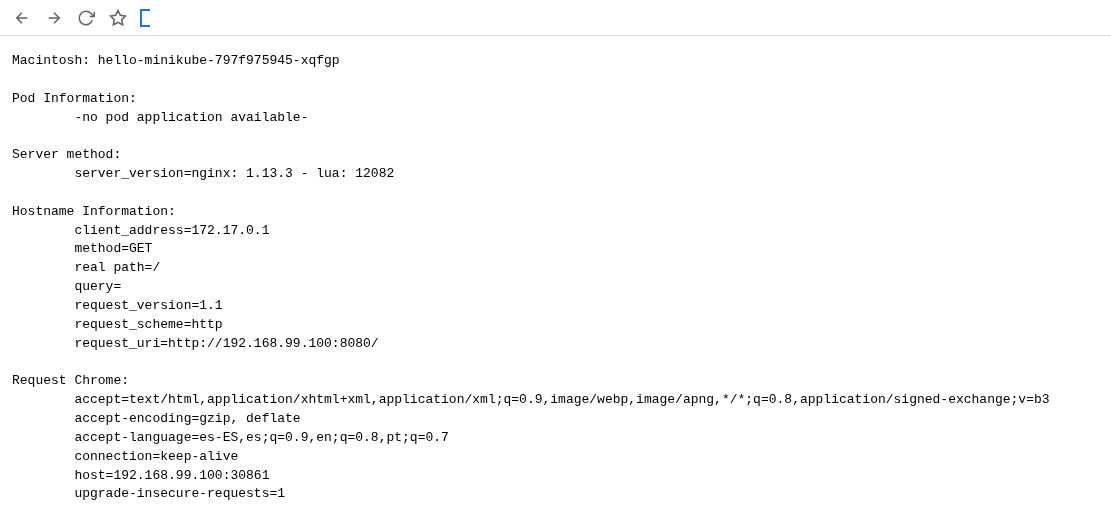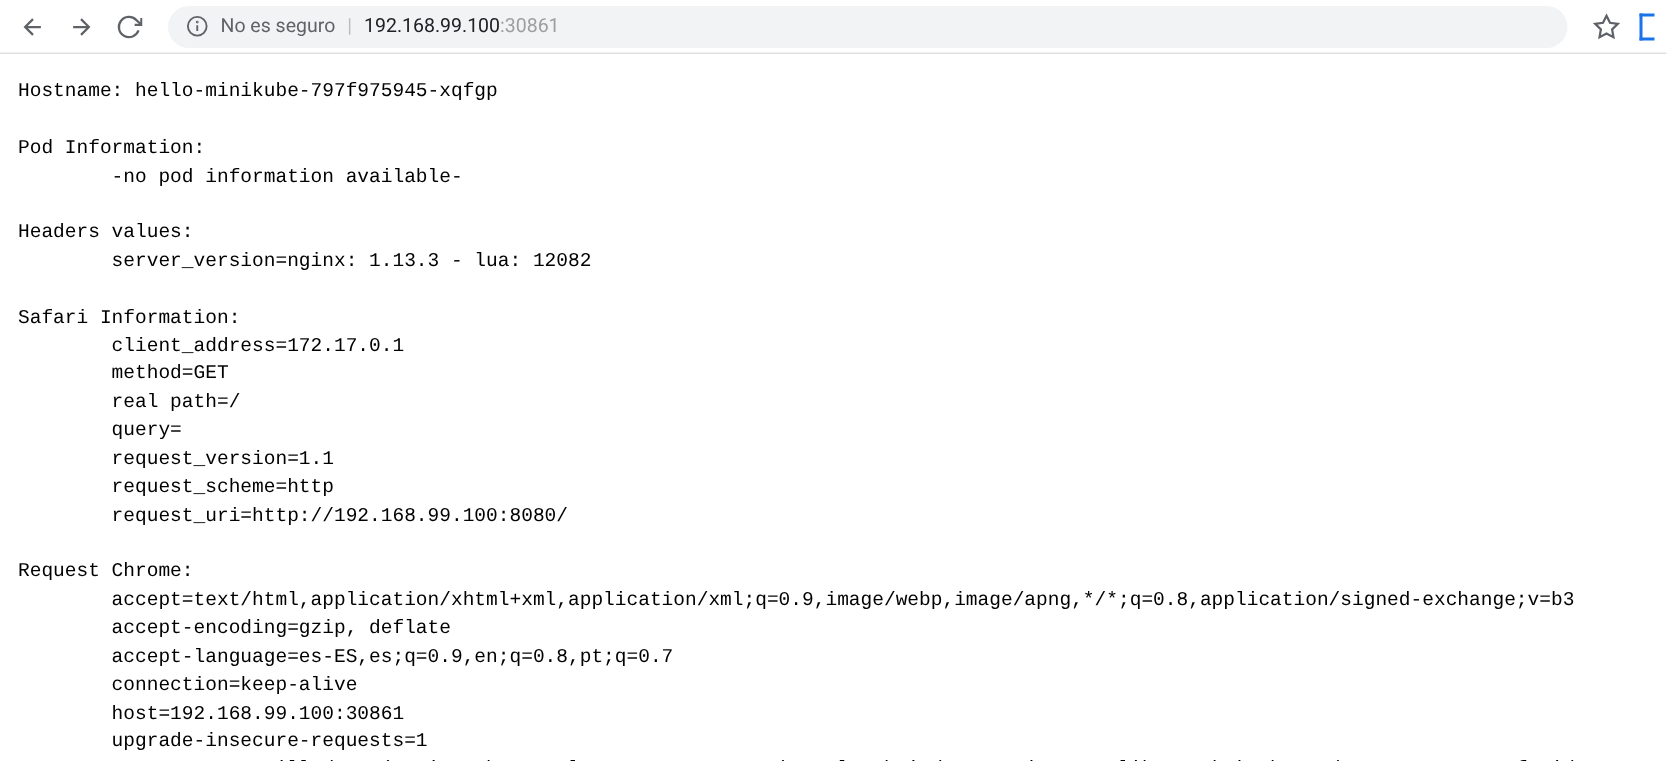--- a/index.html
+++ b/index.html
@@ -114,50 +114,38 @@
       <path d="M5 12h14M12 5l7 7-7 7"></path>
     </svg>
   </button>
   <button class="nav-btn">
     <svg viewBox="0 0 24 24" fill="none" stroke="currentColor" stroke-width="2">
       <path d="M23 4v6h-6"></path>
       <path d="M20.49 15a9 9 0 1 1-2.12-9.36L23 10"></path>
     </svg>
   </button>
 
-  <div class="address-bar">
-    <span class="info-icon">
-      <svg viewBox="0 0 24 24" fill="none" stroke="currentColor" stroke-width="2">
-        <circle cx="12" cy="12" r="10"></circle>
-        <line x1="12" y1="11" x2="12" y2="17"></line>
-        <circle cx="12" cy="7.5" r="0.5" fill="currentColor"></circle>
-      </svg>
-    </span>
-    <span class="insecure-text">No es seguro</span>
-    <span class="divider">|</span>
-    <span><span class="url-host">192.168.99.100</span><span class="url-port">:30861</span></span>
-  </div>
 
   <button class="star-btn">
     <svg viewBox="0 0 24 24" fill="none" stroke="currentColor" stroke-width="2">
       <polygon points="12 2 15.09 8.26 22 9.27 17 14.14 18.18 21.02 12 17.77 5.82 21.02 7 14.14 2 9.27 8.91 8.26 12 2"></polygon>
     </svg>
   </button>
   <div class="edge-box"></div>
 </div>
 
-<div class="content"><span>Hostname: hello-minikube-797f975945-xqfgp</span>
+<div class="content"><span>Macintosh: hello-minikube-797f975945-xqfgp</span>
 
 <span>Pod Information:</span>
-<span>        -no pod information available-</span>
+<span>        -no pod application available-</span>
 
-<span>Headers values:</span>
+<span>Server method:</span>
 <span>        server_version=nginx: 1.13.3 - lua: 12082</span>
 
-<span>Safari Information:</span>
+<span>Hostname Information:</span>
 <span>        client_address=172.17.0.1
         method=GET
         real path=/
         query=
         request_version=1.1
         request_scheme=http
         request_uri=http://192.168.99.100:8080/</span>
 
 <span>Request Chrome:</span>
 <span>        accept=text/html,application/xhtml+xml,application/xml;q=0.9,image/webp,image/apng,*/*;q=0.8,application/signed-exchange;v=b3

